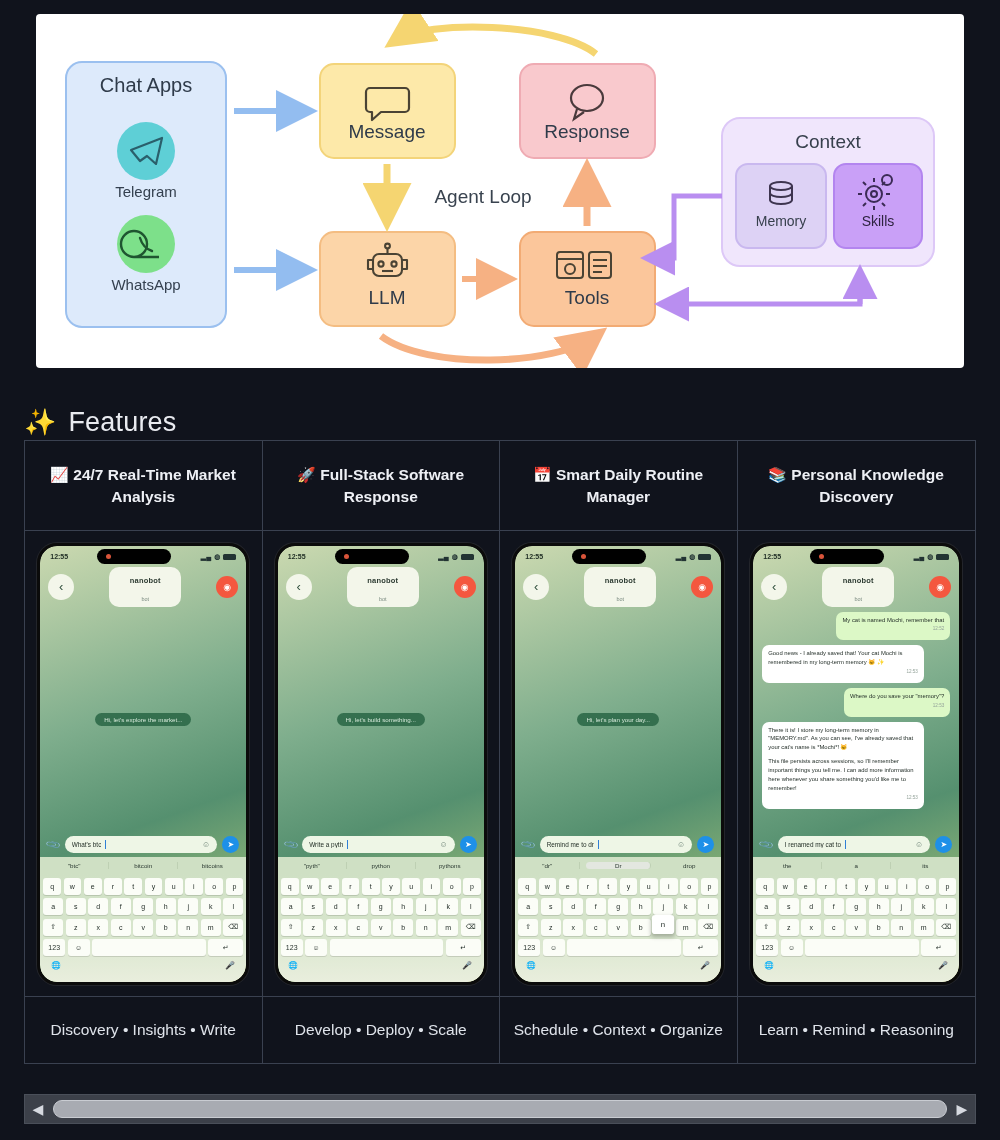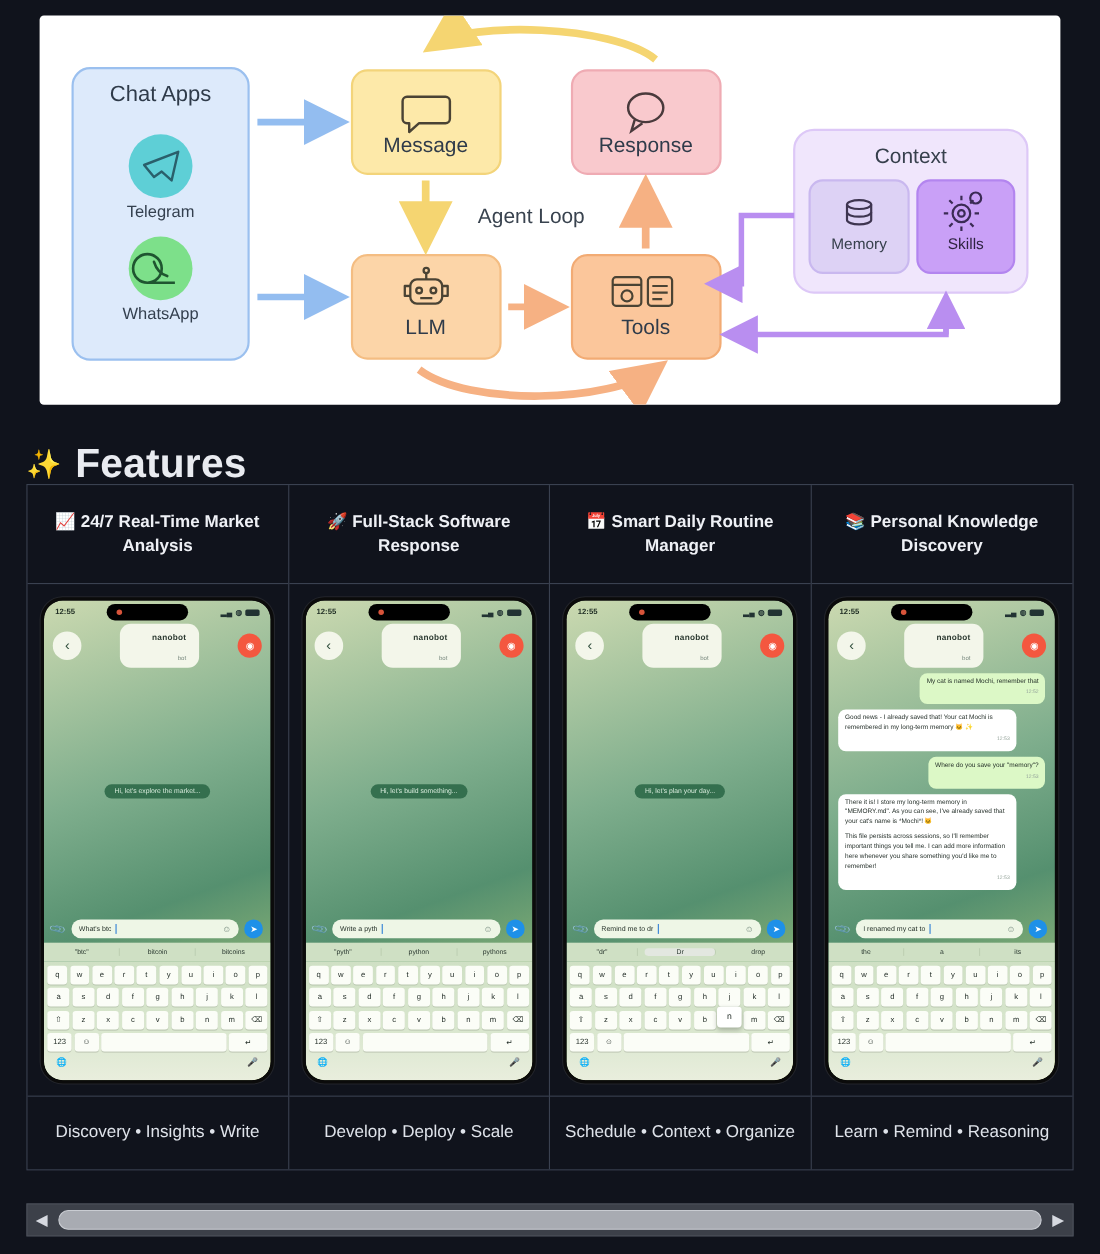--- a/index.html
+++ b/index.html
@@ -19,21 +19,21 @@
   }
   .diagram-svg { display: block; width: 928px; height: 354px; }
 
   
   .features-head {
     position: absolute; left: 24px; top: 400px; width: 952px; height: 44px;
     display: flex; align-items: center; gap: 12px;
   }
   .sparkle-icon { font-size: 26px; line-height: 1; }
   .features-title {
-    color: #e9ebf0; font-size: 37px; font-weight: bold; letter-spacing: .2px;
+    color: #e9ebf0; font-size: 27px; font-weight: normal; letter-spacing: .2px;
   }
   .features-rule {
     position: absolute; left: 24px; top: 444px; width: 952px; height: 1px;
     background: #333a47;
   }
 
   
   .cards {
     position: absolute; left: 24px; top: 440px;
     width: 952px; height: 624px;
@@ -98,21 +98,21 @@
     display: flex; align-items: center; justify-content: space-between;
     padding: 0 8px;
   }
   .hdr-back {
     width: 26px; height: 26px; border-radius: 50%; background: #f3f6ea;
     display: flex; align-items: center; justify-content: center;
     color: #33513f; font-size: 13px;
   }
   .hdr-name {
     background: #f3f6ea; border-radius: 10px; padding: 2px 12px;
-    text-align: right; min-width: 72px;
+    text-align: center; min-width: 72px;
   }
   .hdr-name .nm { font-size: 7.5px; font-weight: bold; color: #2c3a31; letter-spacing:.2px;}
   .hdr-name .st { font-size: 5.5px; color: #7b8b80; }
   .hdr-rec {
     width: 22px; height: 22px; border-radius: 50%; background: #f4573f;
     display: flex; align-items: center; justify-content: center;
     color: #fff; font-size: 9px;
   }
 
   .chat-body {

